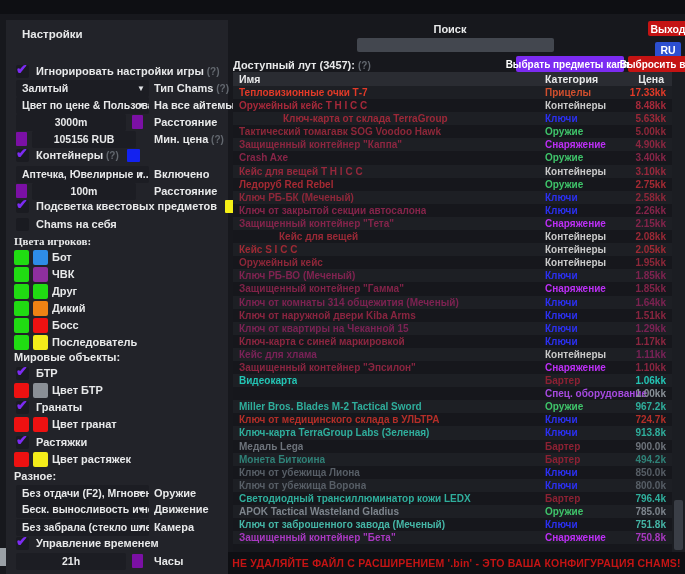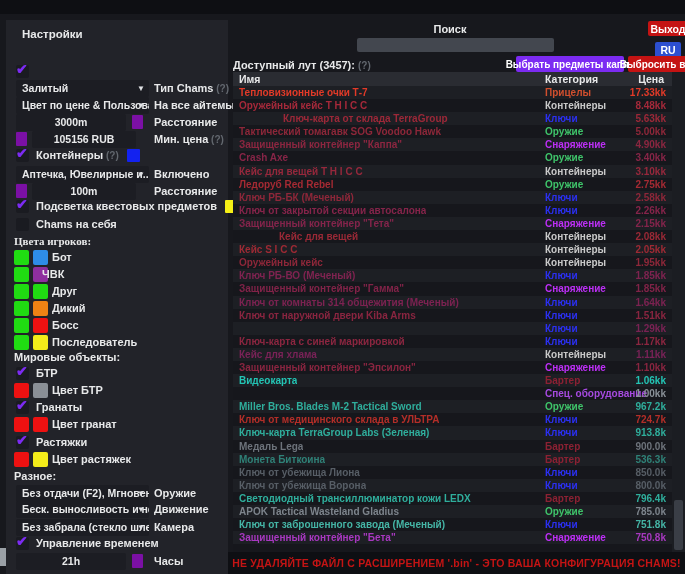--- a/index.html
+++ b/index.html
@@ -70,20 +70,21 @@
 <div class="topbar"></div>
 <div class="resize-sliver"></div>
 
 <div class="sidebar">
   <div class="sb-title">Настройки</div>
   <div>
       <div class="sb-row" style="top: 44px;">
         <div class="cbox">
           <div class="tick">✔</div>
         </div>
+        <div class="cb-label">Игнорировать настройки игры<span class="help"> (?)</span></div>
       </div>
       <div class="sb-row" style="top: 60px;">
         <div class="select">Залитый<div class="arrow">▼</div></div>
         <div class="side-label">Тип Chams<span class="help"> (?)</span></div>
       </div>
       <div class="sb-row" style="top: 77px;">
         <div class="select">Цвет по цене &amp; Пользователь<div class="arrow">▼</div></div>
         <div class="side-label">На все айтемы</div>
       </div>
       <div class="sb-row" style="top: 94px;">
@@ -125,21 +126,21 @@
         <div class="sec-label">Цвета игроков:</div>
       </div>
       <div class="sb-row" style="top: 230px;">
         <div class="pairsw" style="left: 8px; background: rgb(32, 220, 18);"></div>
         <div class="pairsw" style="left: 27px; background: rgb(46, 140, 232);"></div>
         <div class="cb-label" style="left: 46px;">Бот</div>
       </div>
       <div class="sb-row" style="top: 247px;">
         <div class="pairsw" style="left: 8px; background: rgb(32, 220, 18);"></div>
         <div class="pairsw" style="left: 27px; background: rgb(142, 47, 158);"></div>
-        <div class="cb-label" style="left: 36px;">ЧВК</div>
+        <div class="cb-label" style="left: 46px;">ЧВК</div>
       </div>
       <div class="sb-row" style="top: 264px;">
         <div class="pairsw" style="left: 8px; background: rgb(32, 220, 18);"></div>
         <div class="pairsw" style="left: 27px; background: rgb(32, 220, 18);"></div>
         <div class="cb-label" style="left: 46px;">Друг</div>
       </div>
       <div class="sb-row" style="top: 281px;">
         <div class="pairsw" style="left: 8px; background: rgb(32, 220, 18);"></div>
         <div class="pairsw" style="left: 27px; background: rgb(239, 130, 20);"></div>
         <div class="cb-label" style="left: 46px;">Дикий</div>
@@ -317,20 +318,21 @@
       <div class="tn" style="color: rgb(124, 34, 81);">Ключ от комнаты 314 общежития (Меченый)</div>
       <div class="tc" style="color: rgb(43, 48, 242);">Ключи</div>
       <div class="tp" style="color: rgb(124, 34, 81);">1.64kk</div>
     </div>
     <div class="trow">
       <div class="tn" style="color: rgb(138, 37, 64);">Ключ от наружной двери Kiba Arms</div>
       <div class="tc" style="color: rgb(43, 48, 242);">Ключи</div>
       <div class="tp" style="color: rgb(138, 37, 64);">1.51kk</div>
     </div>
     <div class="trow">
+      <div class="tn" style="color: rgb(122, 34, 84);">Ключ от квартиры на Чеканной 15</div>
       <div class="tc" style="color: rgb(43, 48, 242);">Ключи</div>
       <div class="tp" style="color: rgb(122, 34, 84);">1.29kk</div>
     </div>
     <div class="trow">
       <div class="tn" style="color: rgb(140, 38, 64);">Ключ-карта с синей маркировкой</div>
       <div class="tc" style="color: rgb(43, 48, 242);">Ключи</div>
       <div class="tp" style="color: rgb(140, 38, 64);">1.17kk</div>
     </div>
     <div class="trow">
       <div class="tn" style="color: rgb(121, 34, 87);">Кейс для хлама</div>
@@ -367,21 +369,21 @@
       <div class="tp" style="color: rgb(47, 174, 156);">913.8k</div>
     </div>
     <div class="trow">
       <div class="tn" style="color: rgb(109, 115, 123);">Медаль Lega</div>
       <div class="tc" style="color: rgb(140, 33, 51);">Бартер</div>
       <div class="tp" style="color: rgb(109, 115, 123);">900.0k</div>
     </div>
     <div class="trow">
       <div class="tn" style="color: rgb(47, 129, 119);">Монета Биткоина</div>
       <div class="tc" style="color: rgb(140, 33, 51);">Бартер</div>
-      <div class="tp" style="color: rgb(47, 129, 119);">536.3k</div>
+      <div class="tp" style="color: rgb(47, 129, 119);">494.2k</div>
     </div>
     <div class="trow">
       <div class="tn" style="color: rgb(87, 94, 102);">Ключ от убежища Лиона</div>
       <div class="tc" style="color: rgb(43, 48, 242);">Ключи</div>
       <div class="tp" style="color: rgb(87, 94, 102);">850.0k</div>
     </div>
     <div class="trow">
       <div class="tn" style="color: rgb(87, 94, 102);">Ключ от убежища Ворона</div>
       <div class="tc" style="color: rgb(43, 48, 242);">Ключи</div>
       <div class="tp" style="color: rgb(87, 94, 102);">800.0k</div>

